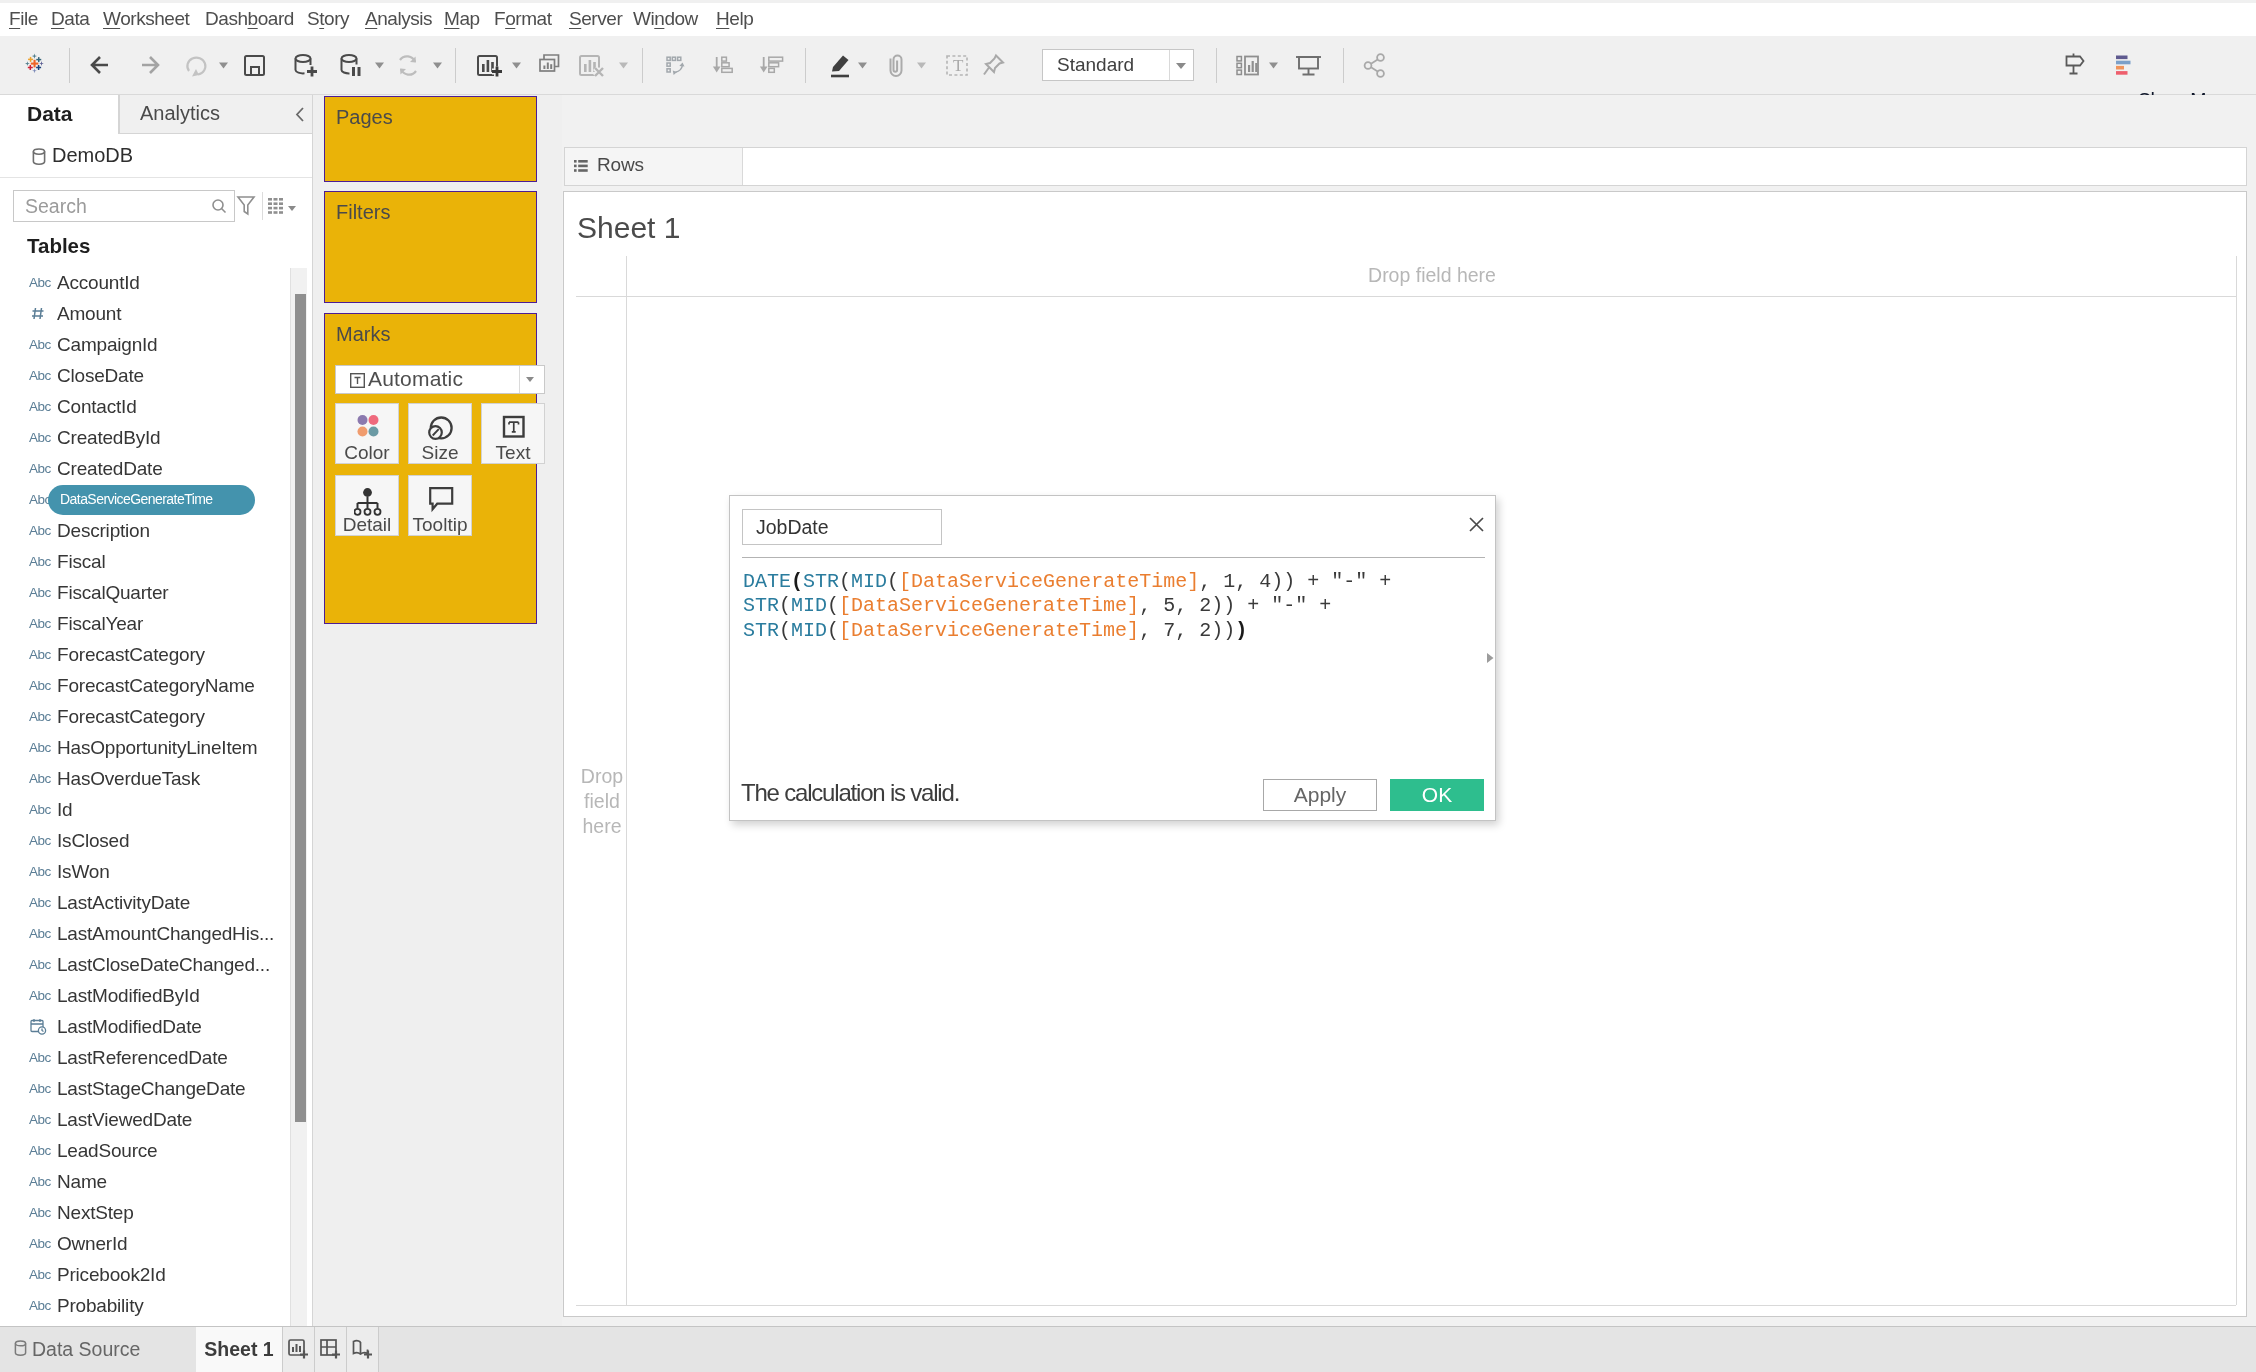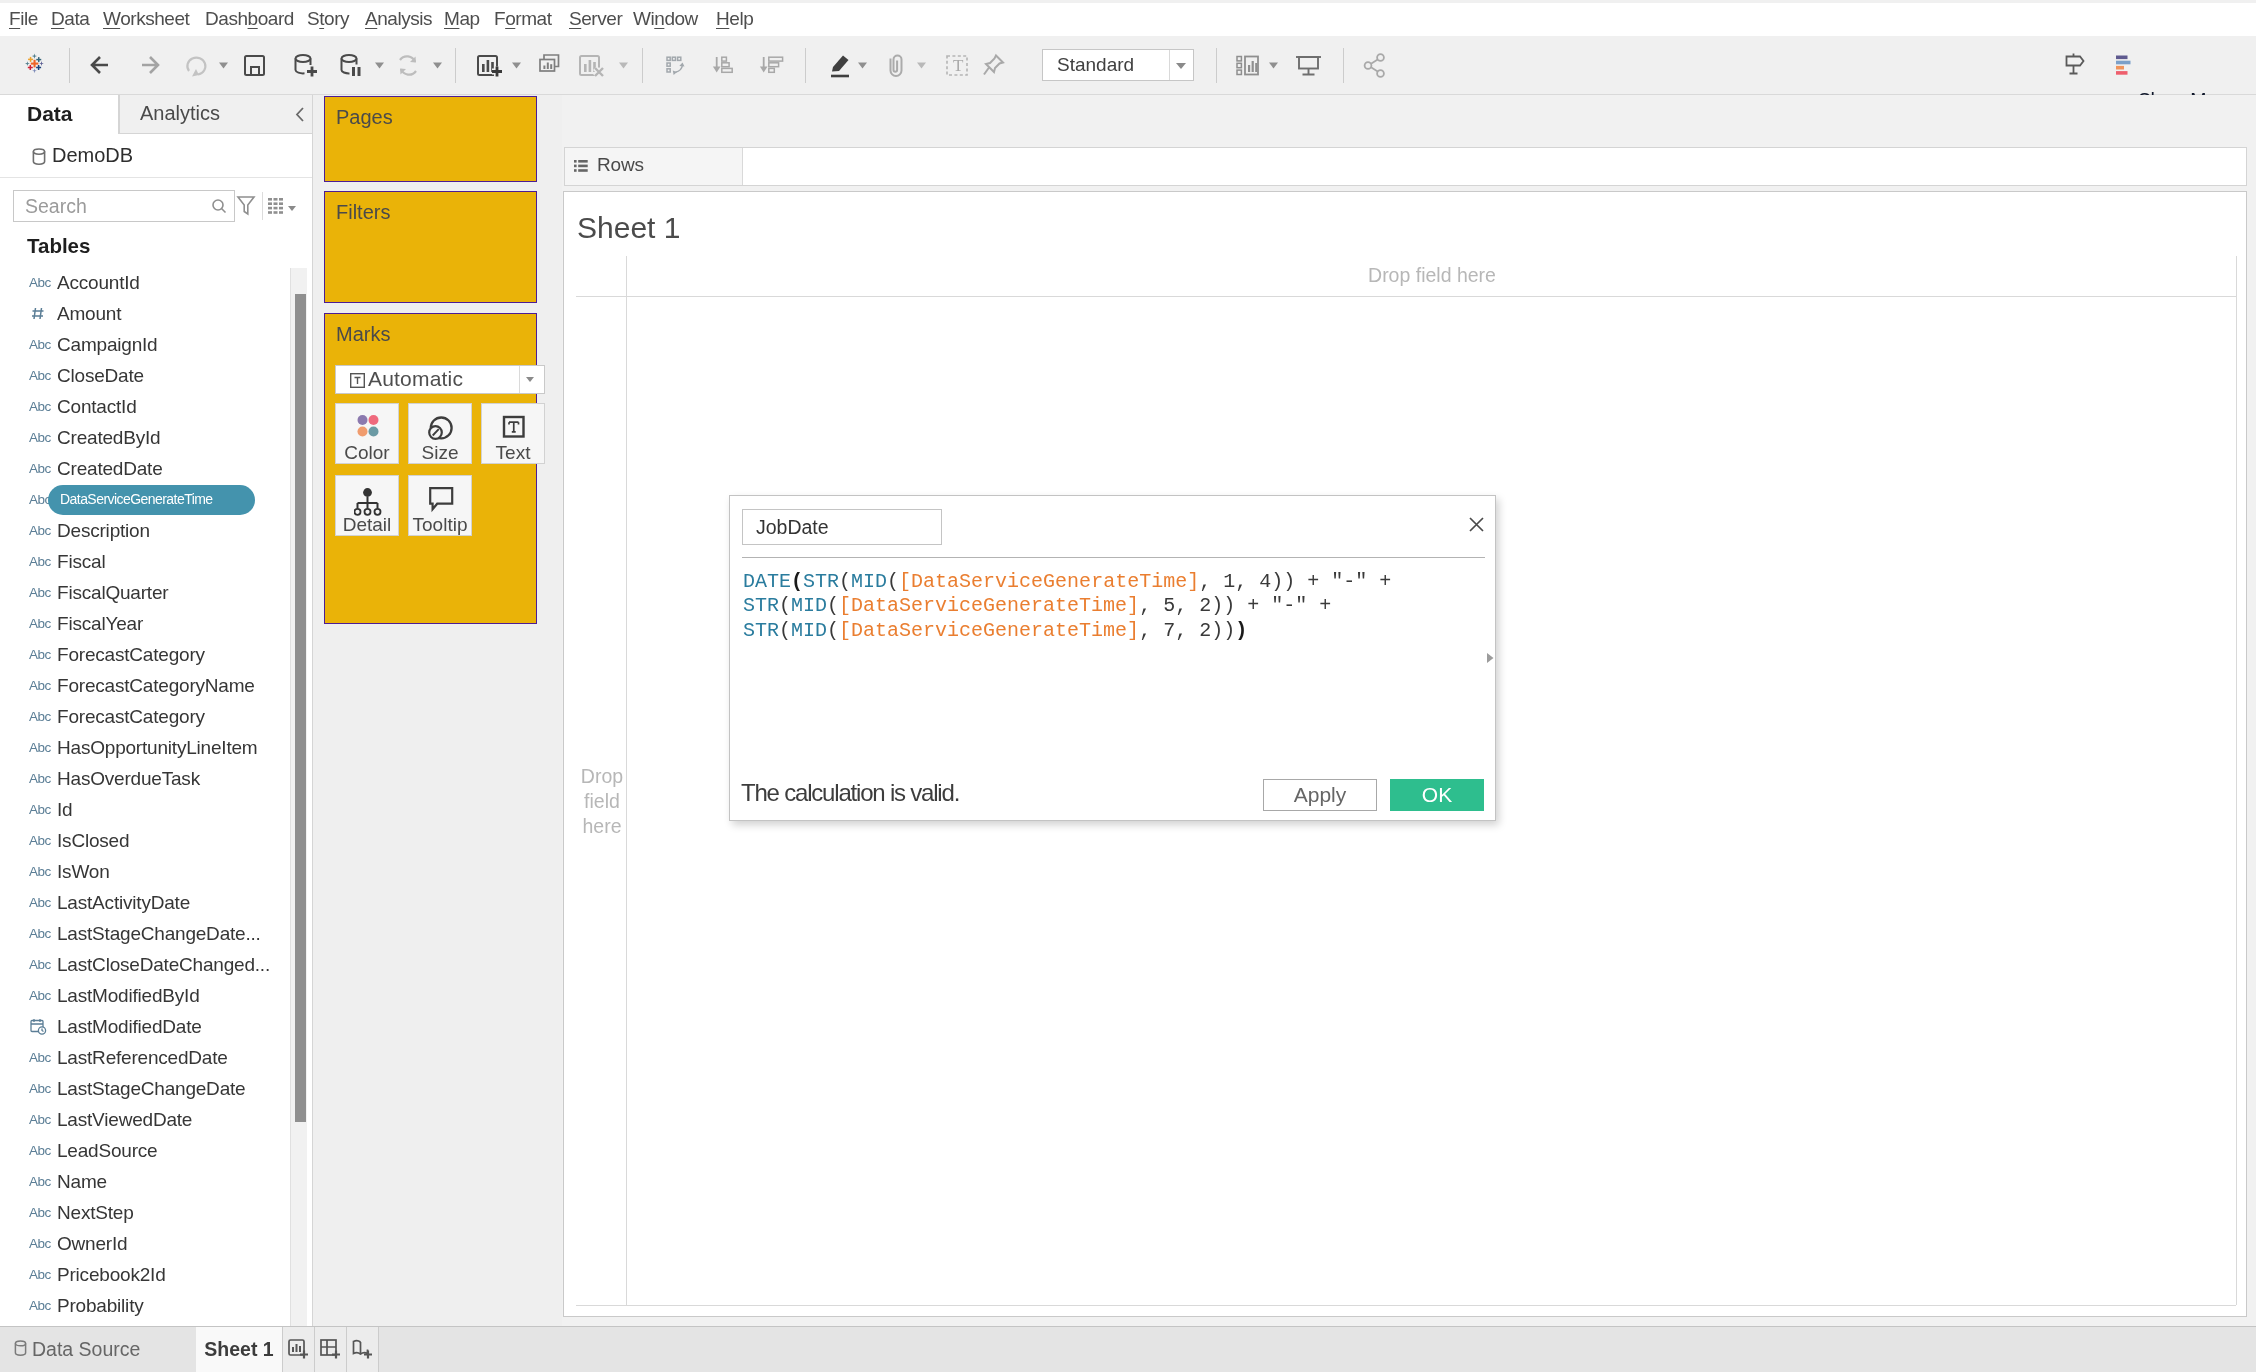--- a/index.html
+++ b/index.html
@@ -397,21 +397,21 @@
       <div class="fieldrow" style="top:761px">
         <span class="fico">Abc</span>
         <span class="fname">IsWon</span>
       </div>
       <div class="fieldrow" style="top:792px">
         <span class="fico">Abc</span>
         <span class="fname">LastActivityDate</span>
       </div>
       <div class="fieldrow" style="top:823px">
         <span class="fico">Abc</span>
-        <span class="fname">LastStageChangeDate...</span>
+        <span class="fname">LastAmountChangedHis...</span>
       </div>
       <div class="fieldrow" style="top:854px">
         <span class="fico">Abc</span>
         <span class="fname">LastCloseDateChanged...</span>
       </div>
       <div class="fieldrow" style="top:885px">
         <span class="fico">Abc</span>
         <span class="fname">LastModifiedById</span>
       </div>
       <div class="fieldrow" style="top:916px">

